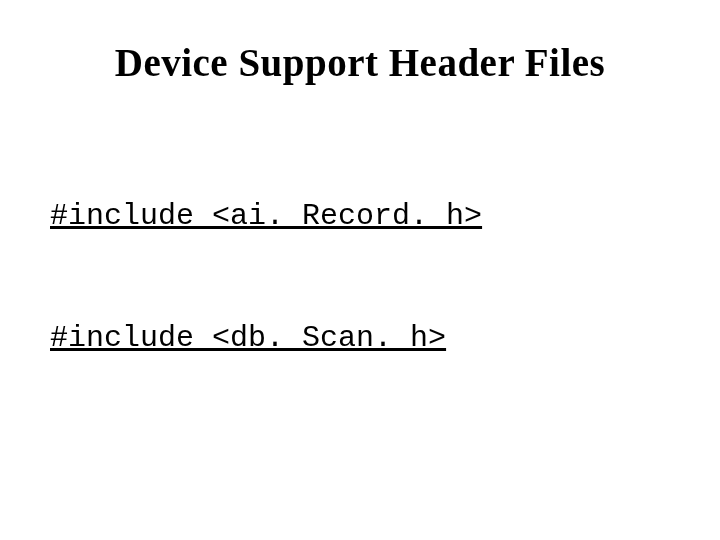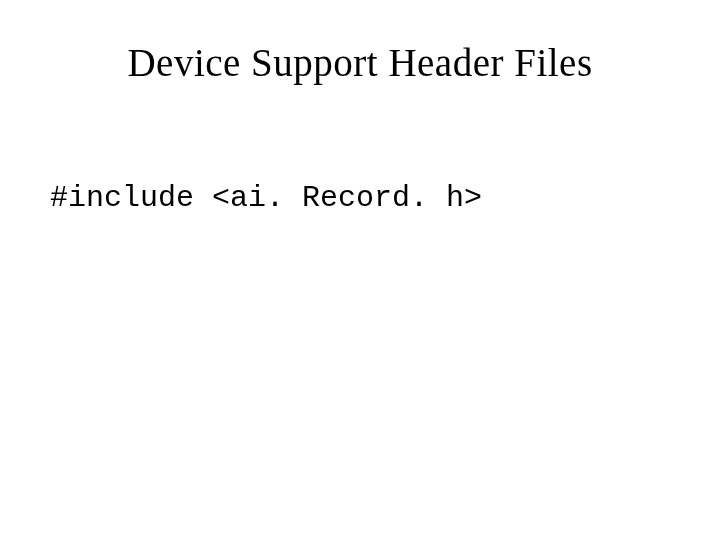--- a/index.html
+++ b/index.html
@@ -13,36 +13,38 @@
       background: #ffffff;
       font-family: Georgia, 'Times New Roman', serif;
       color: #000000;
       overflow: hidden;
     }
     .slide {
       padding: 40px 50px;
     }
     .title {
       font-size: 39px;
-      font-weight: normal;
+      font-weight: bold;
       text-align: center;
-      margin-bottom: 12px;
+      margin-bottom: 30px;
       letter-spacing: 0.5px;
     }
     .code-block {
       font-family: 'Courier New', Courier, monospace;
       font-size: 30px;
       line-height: 1.35;
       white-space: pre;
     }
     .code-line {
       display: block;
+      text-decoration: underline;
     }
   </style>
 </head>
 <body>
 
 <div class="slide">
   <h1 class="title">Device Support Header Files</h1>
   <div class="code-block">
     <span class="code-line">#include &lt;ai. Record. h&gt;</span>
+    <span class="code-line">#include &lt;db. Scan. h&gt;</span>
   </div>
 </div>
 
 </body></html>

